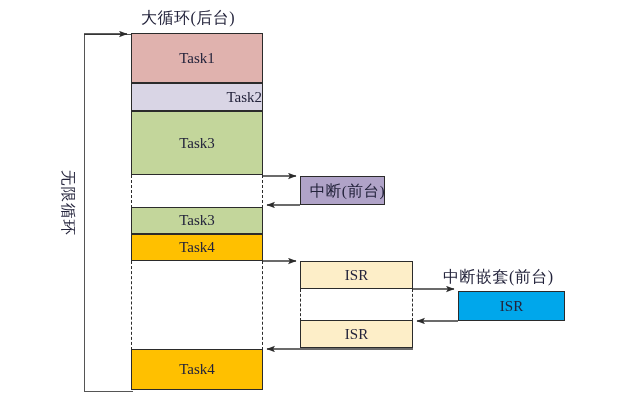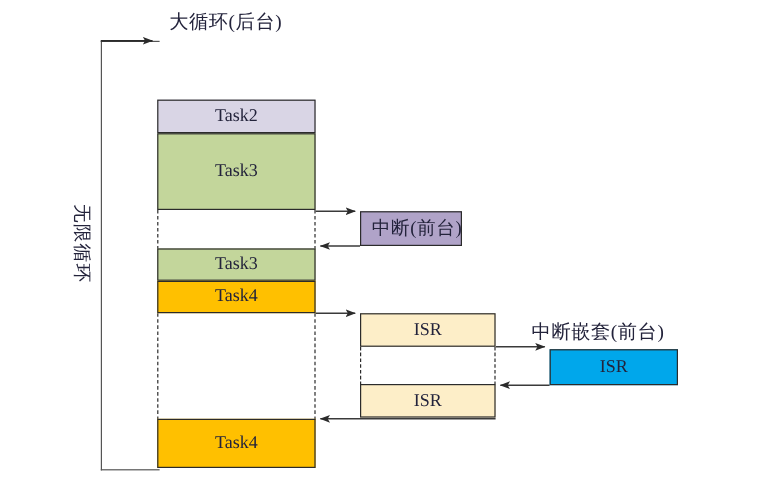--- a/index.html
+++ b/index.html
@@ -80,22 +80,25 @@
     <path d="M413,289 L454,289" stroke="#3a3a3a" stroke-width="1.3" fill="none" marker-end="url(#ah)"></path>
 
     <path d="M458,321 L417,321" stroke="#3a3a3a" stroke-width="1.3" fill="none" marker-end="url(#ah)"></path>
 
     <path d="M413,349 L267,349" stroke="#3a3a3a" stroke-width="1.3" fill="none" marker-end="url(#ah)"></path>
 
     <path d="M131,349 L300,349" stroke="#3a3a3a" stroke-width="1.1" fill="none" opacity="0"></path>
     <path d="M263,348.5 L300,348.5" stroke="#3a3a3a" stroke-width="1.1" fill="none" opacity="0"></path>
   </svg>
 
+  <div class="box" style="left:131px;top:33px;width:132px;height:50px;background:#e0b2ae;">
+    <span>Task1</span>
+  </div>
 
-  <div class="box" style="left:131px;top:83px;width:132px;height:28px;background:#d9d5e5;">
+  <div class="box" style="left:131px;top:83px;width:132px;height:28px;background:#d9d5e5;justify-content:flex-end;">
     <span>Task2</span>
   </div>
 
   <div class="box" style="left:131px;top:111px;width:132px;height:64px;background:#c3d69b;">
     <span>Task3</span>
   </div>
 
   <div class="box" style="left:131px;top:207px;width:132px;height:27px;background:#c3d69b;">
     <span>Task3</span>
   </div>

